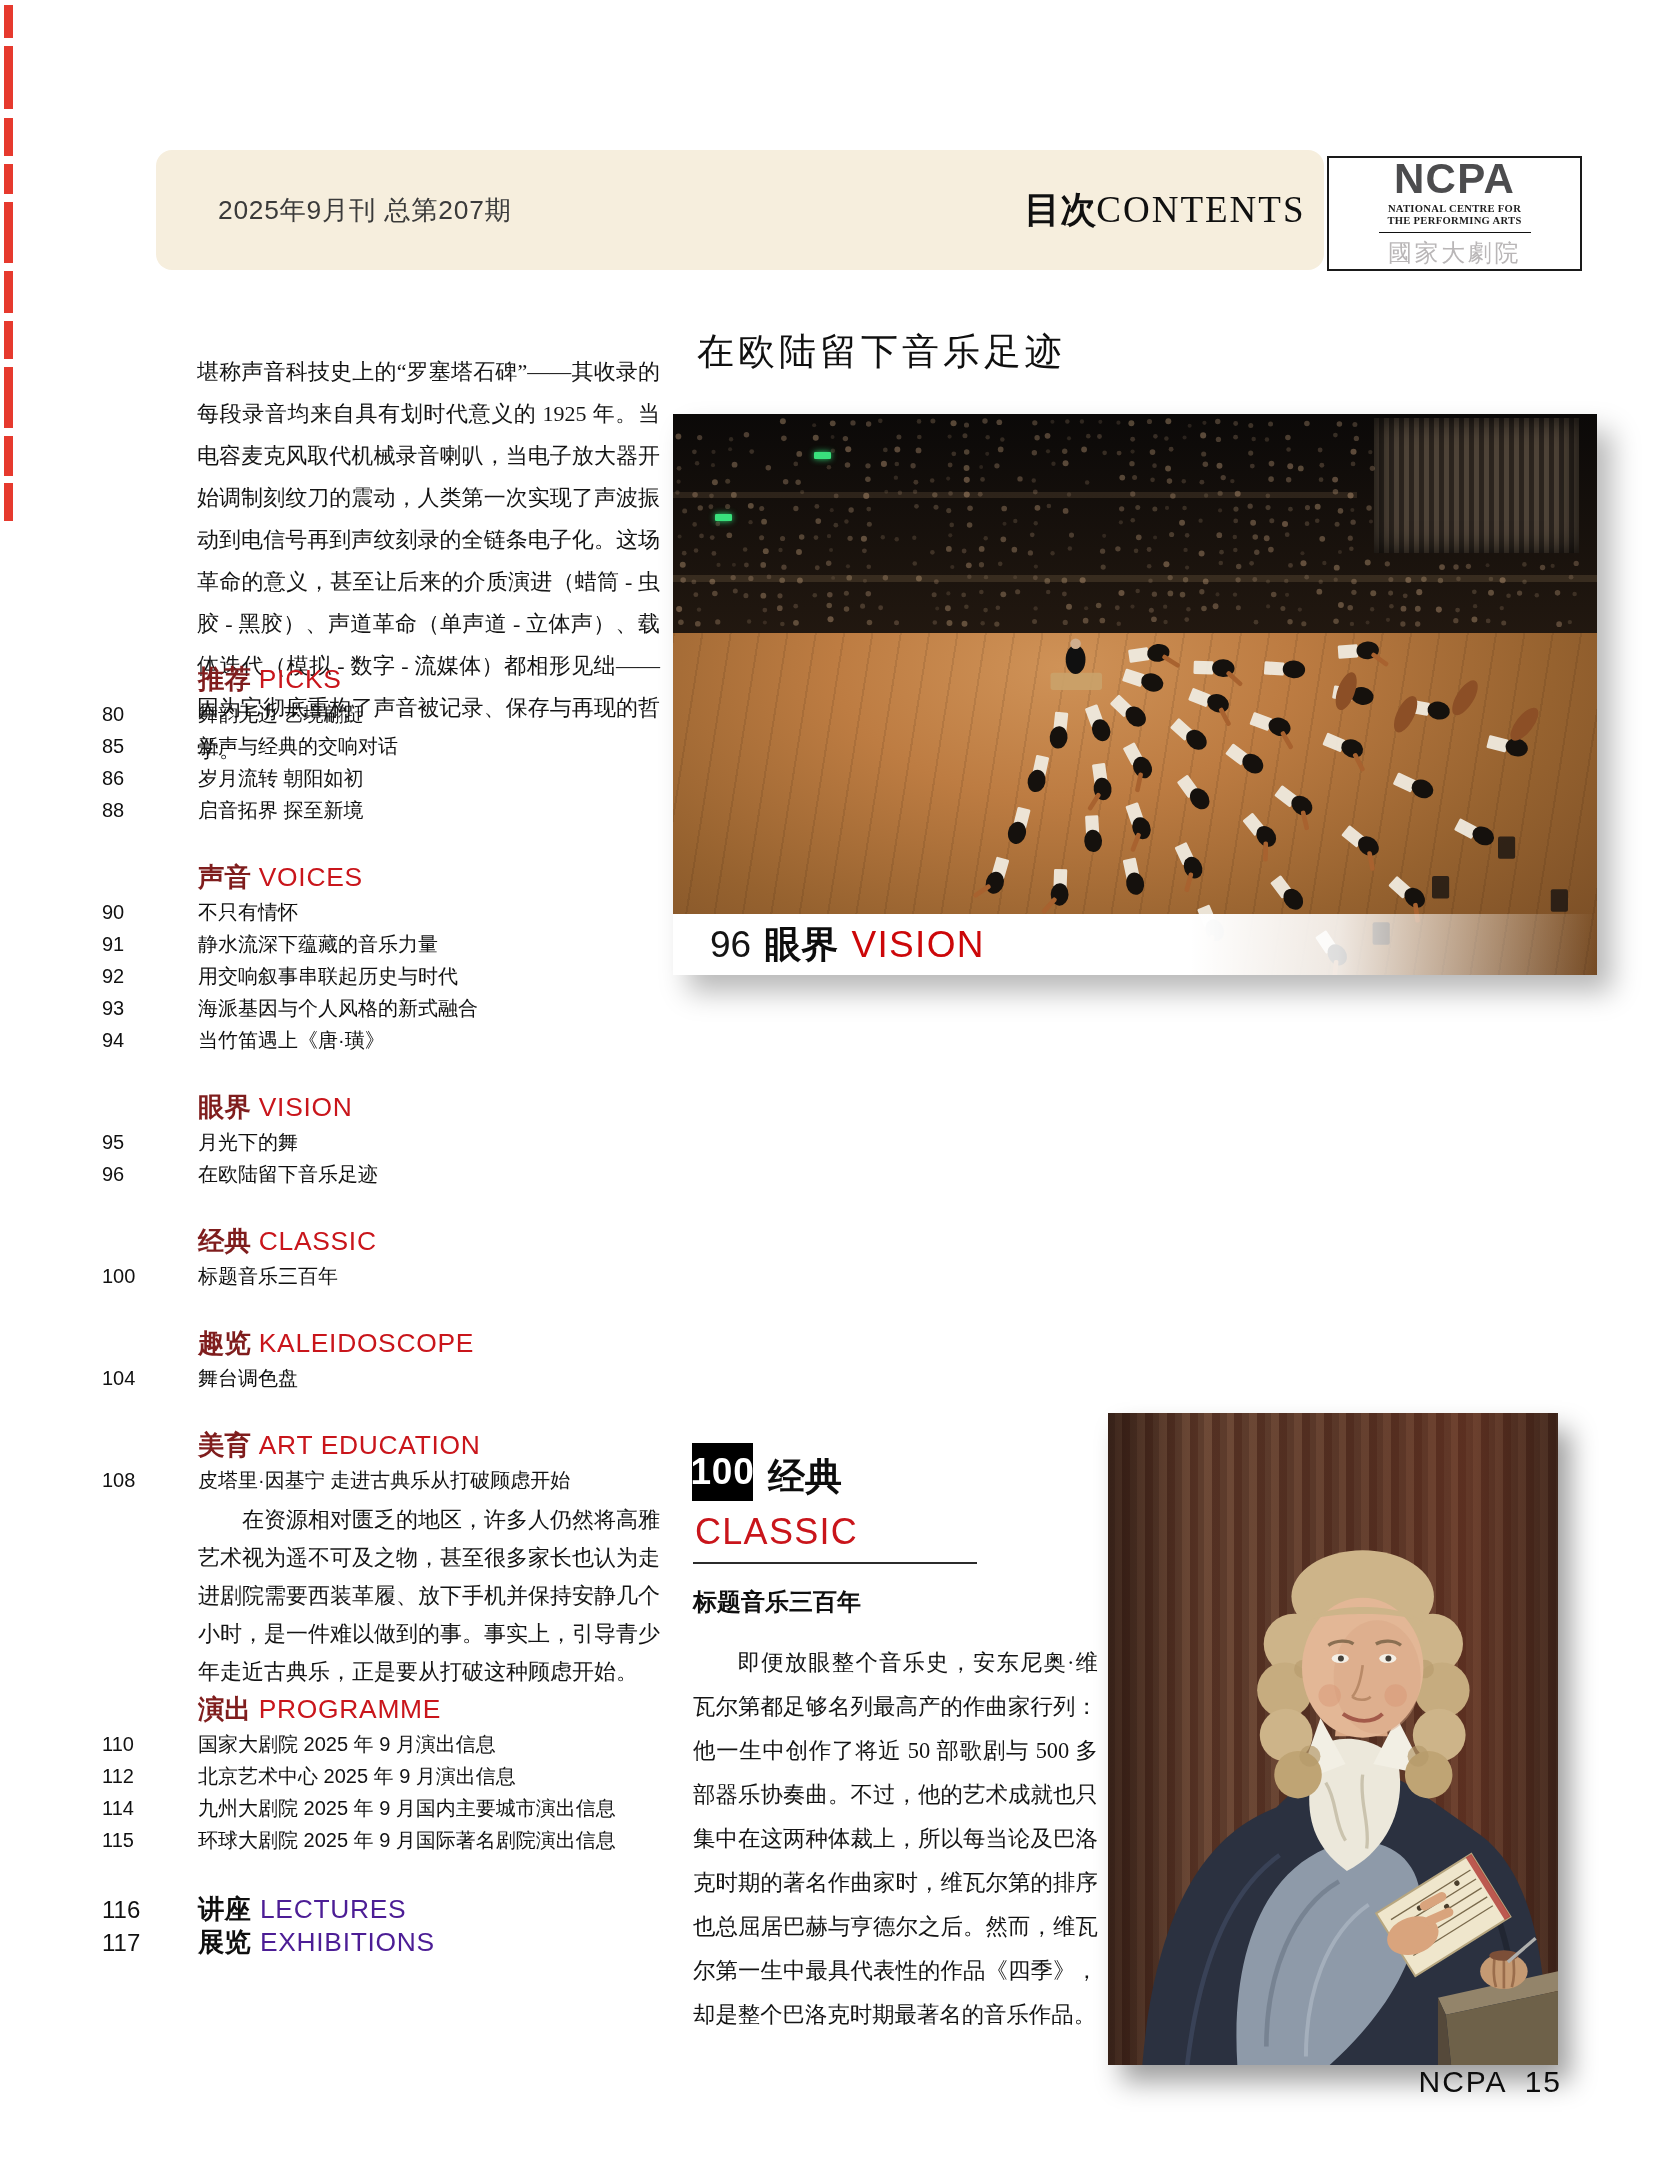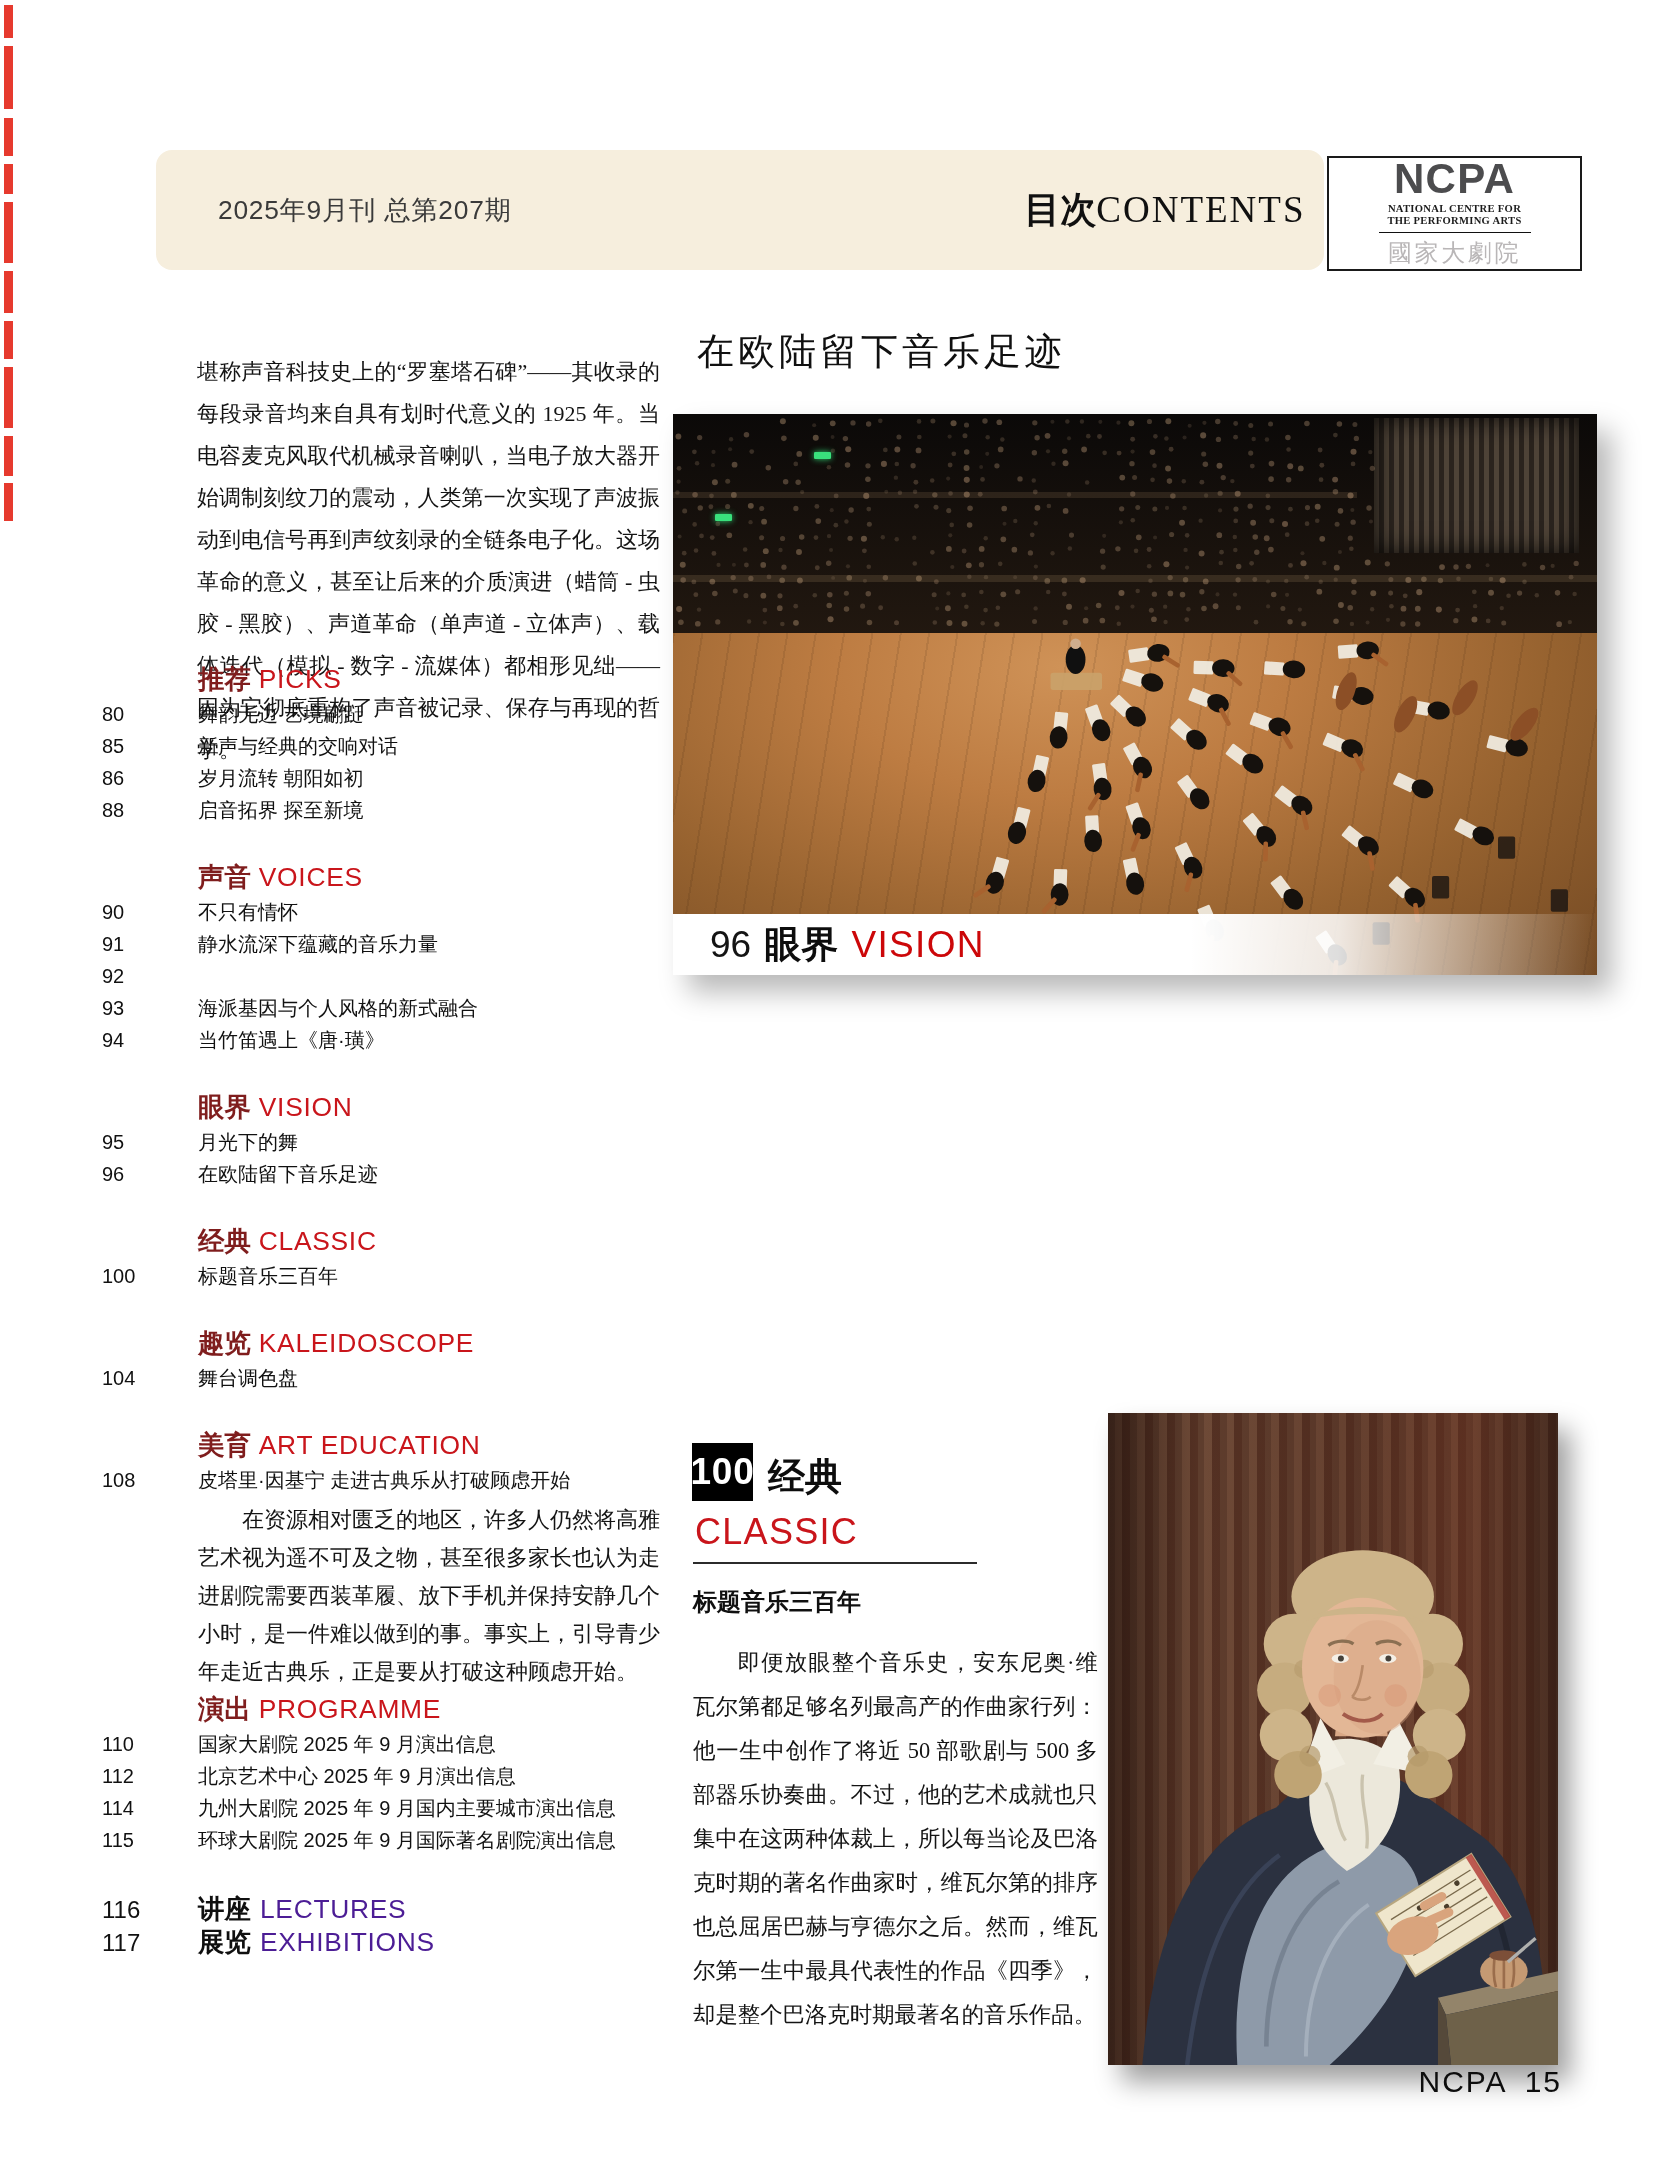--- a/index.html
+++ b/index.html
@@ -190,20 +190,21 @@
         <div class="toc-row">
           <span class="num">90</span>
           <span class="title">不只有情怀</span>
         </div>
         <div class="toc-row">
           <span class="num">91</span>
           <span class="title">静水流深下蕴藏的音乐力量</span>
         </div>
         <div class="toc-row">
           <span class="num">92</span>
+          <span class="title">用交响叙事串联起历史与时代</span>
         </div>
         <div class="toc-row">
           <span class="num">93</span>
           <span class="title">海派基因与个人风格的新式融合</span>
         </div>
         <div class="toc-row">
           <span class="num">94</span>
           <span class="title">当竹笛遇上《唐·璜》</span>
         </div>
       </div>

